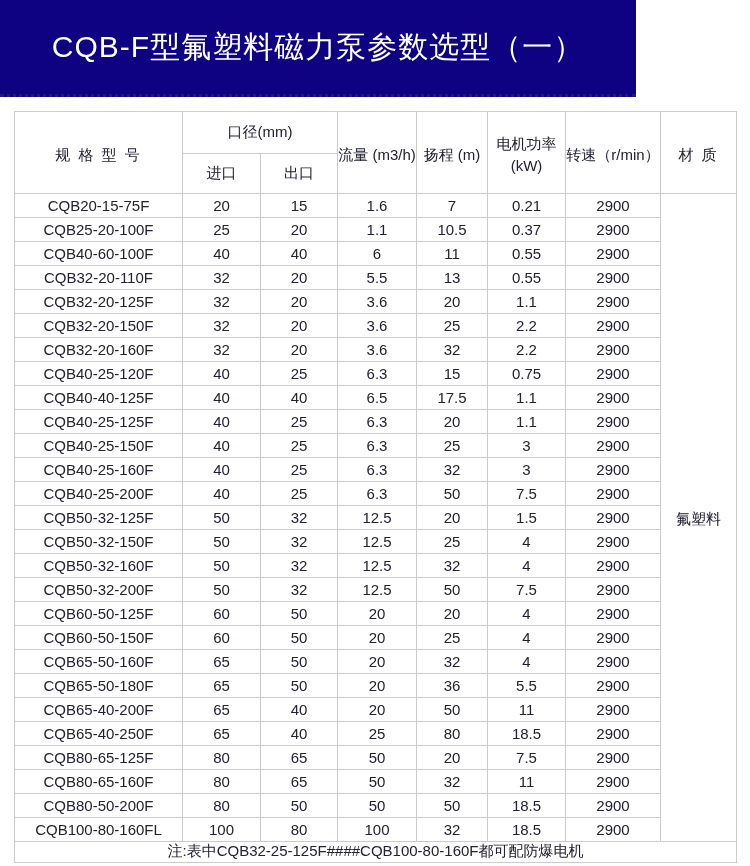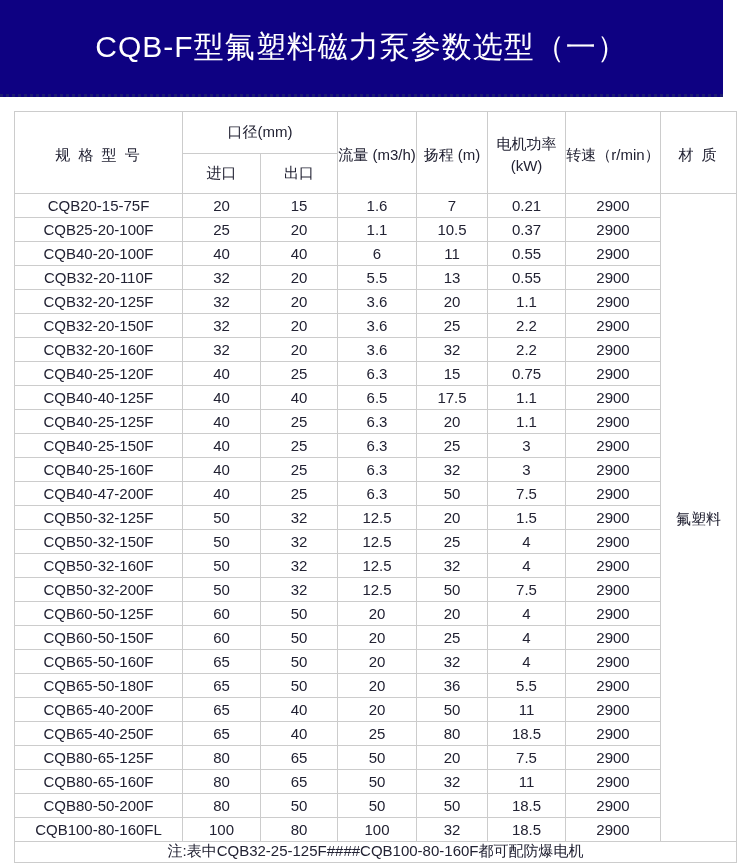--- a/index.html
+++ b/index.html
@@ -5,21 +5,21 @@
   * { margin: 0; padding: 0; box-sizing: border-box; }
   html, body {
     width: 750px;
     background: #ffffff;
     font-family: "Liberation Sans", "DejaVu Sans", sans-serif;
   }
   body { height: 866px; overflow: hidden; }
 
   
   .banner {
-    width: 723px;
+    width: 636px;
     height: 97px;
     background: #0e0182;
     border-bottom: 3px dotted #1c1c70;
     display: flex;
     align-items: center;
     justify-content: center;
   }
   .banner h1 {
     color: #ffffff;
     font-size: 30px;
@@ -128,21 +128,21 @@
         <tr class="data-row">
           <td>CQB25-20-100F</td>
           <td>25</td>
           <td>20</td>
           <td>1.1</td>
           <td>10.5</td>
           <td>0.37</td>
           <td>2900</td>
         </tr>
         <tr class="data-row">
-          <td>CQB40-20-100F</td>
+          <td>CQB40-60-100F</td>
           <td>40</td>
           <td>40</td>
           <td>6</td>
           <td>11</td>
           <td>0.55</td>
           <td>2900</td>
         </tr>
         <tr class="data-row">
           <td>CQB32-20-110F</td>
           <td>32</td>
@@ -218,21 +218,21 @@
         <tr class="data-row">
           <td>CQB40-25-160F</td>
           <td>40</td>
           <td>25</td>
           <td>6.3</td>
           <td>32</td>
           <td>3</td>
           <td>2900</td>
         </tr>
         <tr class="data-row">
-          <td>CQB40-47-200F</td>
+          <td>CQB40-25-200F</td>
           <td>40</td>
           <td>25</td>
           <td>6.3</td>
           <td>50</td>
           <td>7.5</td>
           <td>2900</td>
         </tr>
         <tr class="data-row">
           <td>CQB50-32-125F</td>
           <td>50</td>

